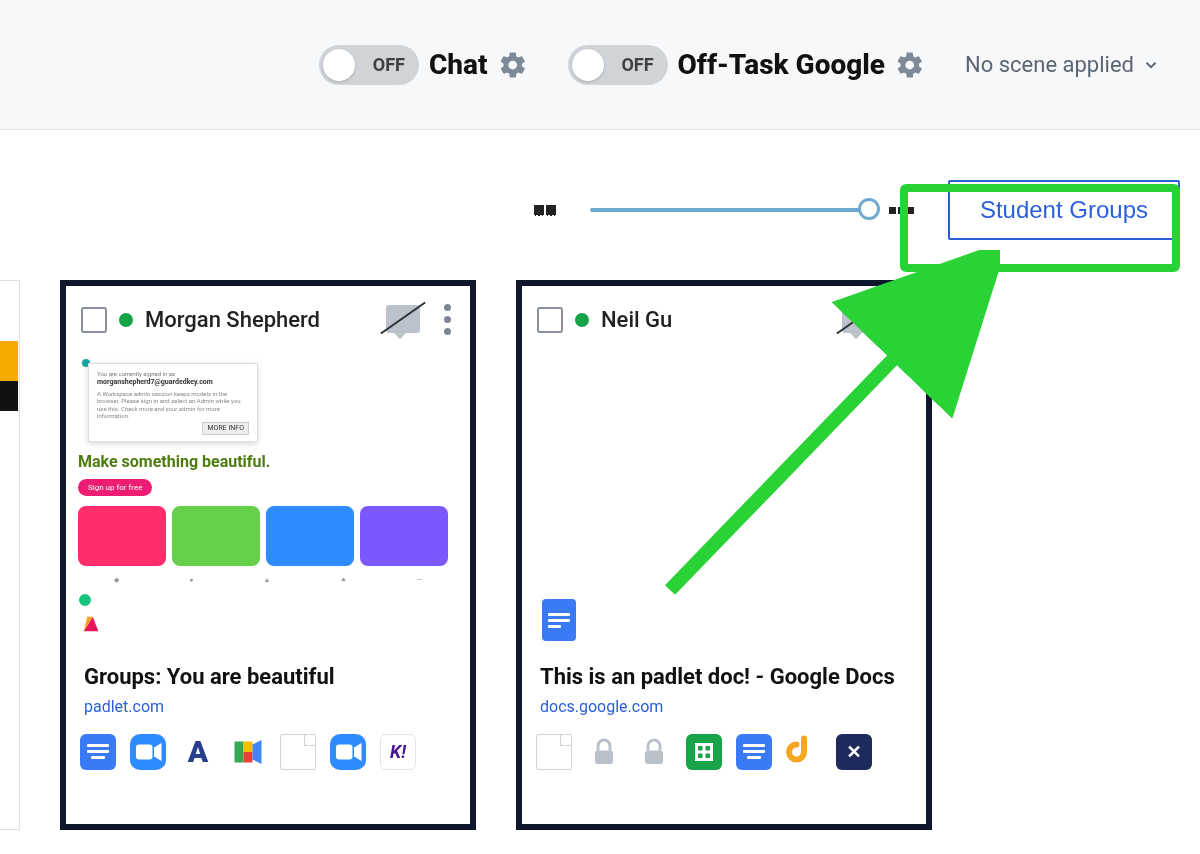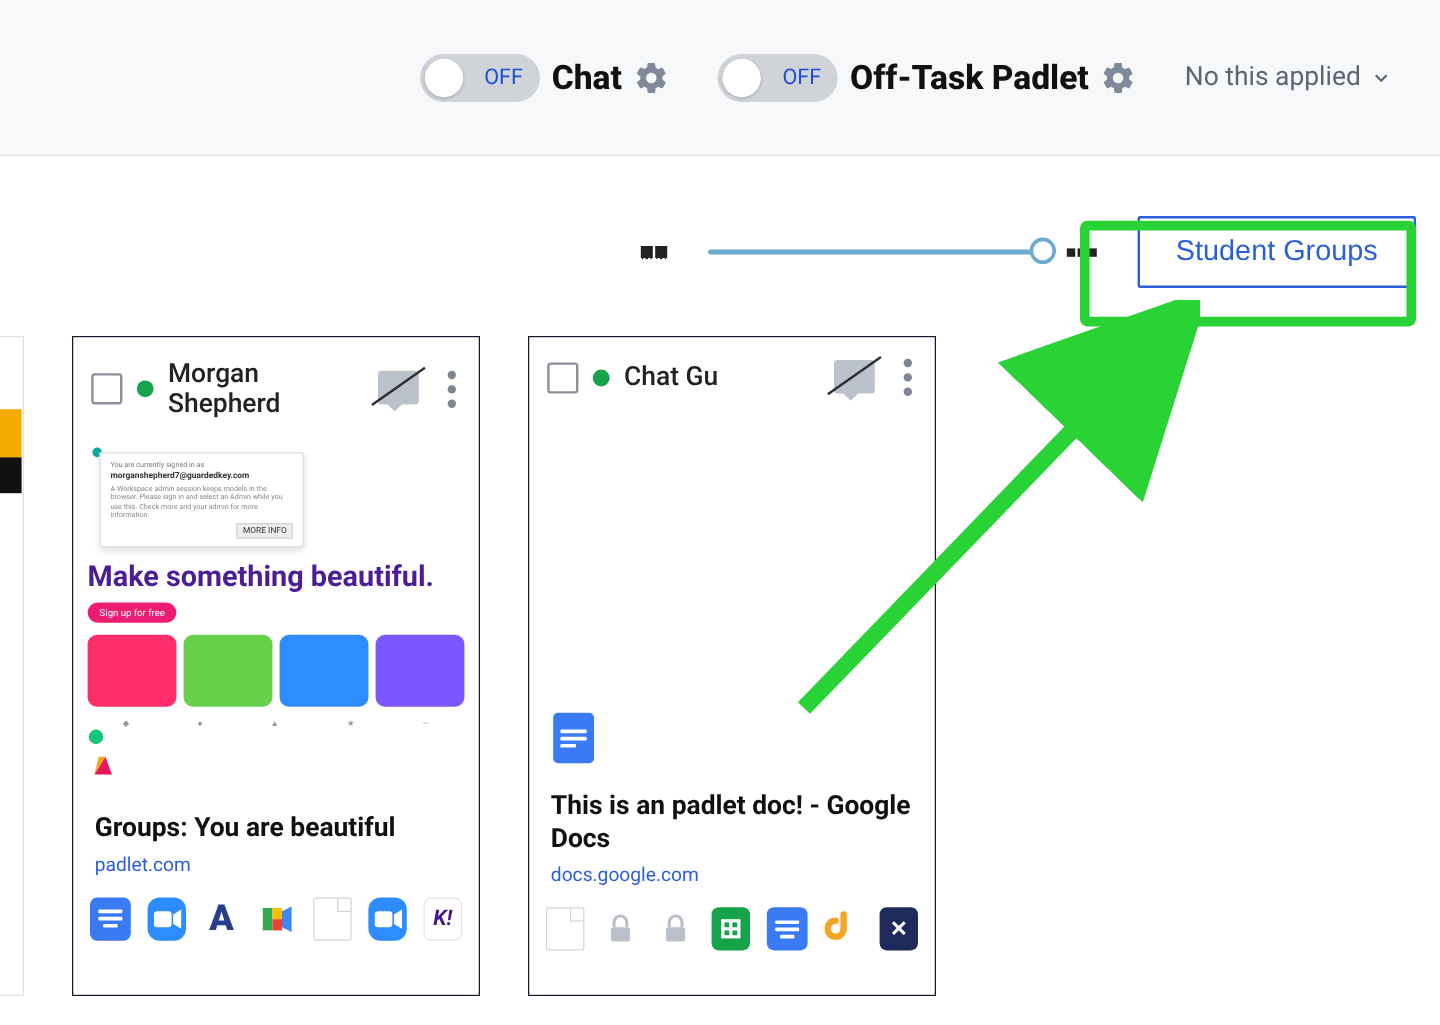--- a/index.html
+++ b/index.html
@@ -44,23 +44,23 @@
     position: absolute;
     left: 4px;
     top: 4px;
     width: 32px;
     height: 32px;
     background: #fff;
     border-radius: 50%;
     box-shadow: 0 1px 3px rgba(0,0,0,0.2);
   }
   .toggle-text {
-    font-weight: 400;
+    font-weight: 700;
     font-size: 18px;
-    color: #1d4ed8;
+    color: #404040;
   }
   .toggle-label {
     font-weight: 800;
     font-size: 28px;
     color: #111;
   }
   .gear {
     width: 30px;
     height: 30px;
     color: #7e8a97;
@@ -148,23 +148,23 @@
     height: 550px;
     border:1px solid #dcdfe4;
     border-left:none;
     background:
       linear-gradient(#f5ab00,#f5ab00) 0 60px/18px 40px no-repeat,
       linear-gradient(#111,#111) 0 100px/18px 30px no-repeat,
       #fff;
     position: relative;
   }
   .card {
-    width: 340px;
+    width: 416px;
     min-height: 540px;
-    border:1px solid #0f172a;
+    border:6px solid #0f172a;
     background:#fff;
     display:flex;
     flex-direction:column;
   }
   .card-header {
     display:flex;
     align-items:center;
     padding:18px 15px;
     gap:12px;
   }
@@ -245,21 +245,21 @@
   .popup-box .bold{font-weight:700;}
   .popup-btn{
     background:#eee;border:1px solid #ccc;
     font-size:7px;padding:1px 4px;float:right;margin-top:2px;
   }
   .teal-dot{
     position:absolute;width:12px;height:12px;background:#10a8a0;border-radius:50%;
     left:-8px;top:-6px;border:2px solid #fff;
   }
   .padlet-headline{
-    font-weight:700;font-size:24px;margin:10px 0 8px 0;color:#4c1d95;
+    font-weight:700;font-size:16px;margin:10px 0 8px 0;color:#4d7c0f;
   }
   .pink-pill{
     background:#ec1d72;color:#fff;border-radius:12px;
     padding:4px 10px;font-size:8px;display:inline-block;margin-bottom:10px;
   }
   .pad-row{display:flex;gap:6px;}
   .pad-tile{
     width:88px;height:60px;border-radius:8px;
     display:flex;align-items:center;justify-content:center;
   }
@@ -332,28 +332,28 @@
     <svg class="gear" viewBox="0 0 24 24" fill="currentColor">
         <path d="M19.14,12.94a7,7,0,0,0,.05-.94,7,7,0,0,0-.05-.94l2.11-1.65a.5.5,0,0,0,.12-.64l-2-3.46a.5.5,0,0,0-.61-.22l-2.49,1a7,7,0,0,0-1.63-.94L14.3,2.5A.5.5,0,0,0,13.8,2H9.8a.5.5,0,0,0-.5.42L9,5.07a7,7,0,0,0-1.63.94l-2.49-1a.5.5,0,0,0-.61.22l-2,3.46a.5.5,0,0,0,.12.64L4.5,11.06a7,7,0,0,0,0,1.88L2.39,14.59a.5.5,0,0,0-.12.64l2,3.46a.5.5,0,0,0,.61.22l2.49-1a7,7,0,0,0,1.63.94l.34,2.65a.5.5,0,0,0,.5.42h4a.5.5,0,0,0,.5-.42l.34-2.65a7,7,0,0,0,1.63-.94l2.49,1a.5.5,0,0,0,.61-.22l2-3.46a.5.5,0,0,0-.12-.64ZM11.8,15.5A3.5,3.5,0,1,1,15.3,12,3.5,3.5,0,0,1,11.8,15.5Z"></path>
       </svg>
   </div>
 
   <div class="toggle-group">
     <div class="toggle">
       <div class="toggle-knob"></div>
       <span class="toggle-text">OFF</span>
     </div>
-    <span class="toggle-label">Off-Task Padlet</span>
+    <span class="toggle-label">Off-Task Google</span>
     <svg class="gear" viewBox="0 0 24 24" fill="currentColor">
         <path d="M19.14,12.94a7,7,0,0,0,.05-.94,7,7,0,0,0-.05-.94l2.11-1.65a.5.5,0,0,0,.12-.64l-2-3.46a.5.5,0,0,0-.61-.22l-2.49,1a7,7,0,0,0-1.63-.94L14.3,2.5A.5.5,0,0,0,13.8,2H9.8a.5.5,0,0,0-.5.42L9,5.07a7,7,0,0,0-1.63.94l-2.49-1a.5.5,0,0,0-.61.22l-2,3.46a.5.5,0,0,0,.12.64L4.5,11.06a7,7,0,0,0,0,1.88L2.39,14.59a.5.5,0,0,0-.12.64l2,3.46a.5.5,0,0,0,.61.22l2.49-1a7,7,0,0,0,1.63.94l.34,2.65a.5.5,0,0,0,.5.42h4a.5.5,0,0,0,.5-.42l.34-2.65a7,7,0,0,0,1.63-.94l2.49,1a.5.5,0,0,0,.61-.22l2-3.46a.5.5,0,0,0-.12-.64ZM11.8,15.5A3.5,3.5,0,1,1,15.3,12,3.5,3.5,0,0,1,11.8,15.5Z"></path>
       </svg>
   </div>
 
   <div class="scene-select">
-    <span>No this applied</span>
+    <span>No scene applied</span>
     <svg class="chevron-down" viewBox="0 0 24 24" fill="none" stroke="currentColor" stroke-width="2.5">
         <polyline points="6 9 12 15 18 9"></polyline>
       </svg>
   </div>
 </div>
 
 <div class="view-row">
   <div class="grid-icon small">
     <div class="row">
         <div></div>
@@ -482,21 +482,21 @@
           </svg>
         </div>
       <div class="ti kahoot">K!</div>
     </div>
   </div>
 
   <div class="card">
     <div class="card-header">
       <div class="checkbox"></div>
       <div class="status-dot"></div>
-      <div class="student-name">Chat Gu</div>
+      <div class="student-name">Neil Gu</div>
       <div class="chat-icon-wrap">
         <div class="chat-icon"></div>
           <div class="chat-slash"></div>
       </div>
       <div class="more-icon">
           <span></span>
           <span></span>
           <span></span>
         </div>
     </div>

